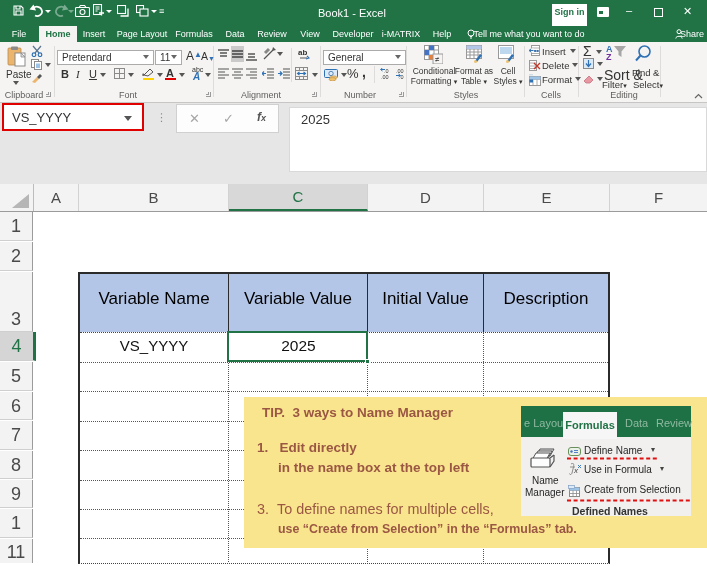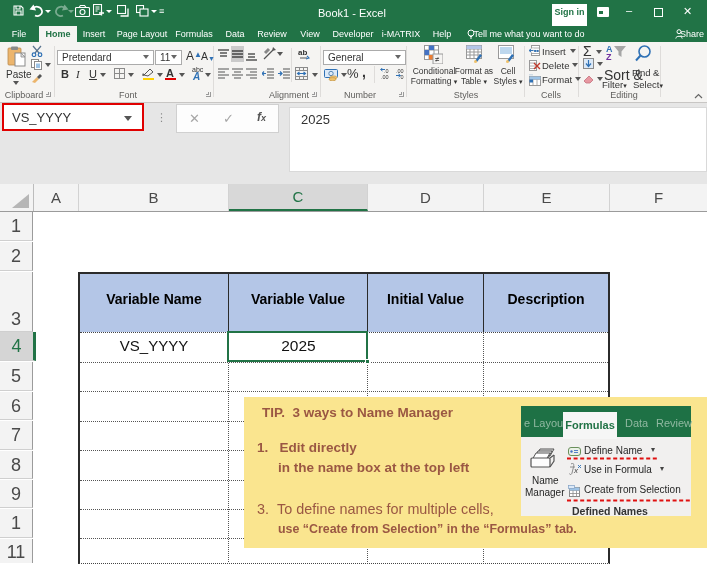--- a/index.html
+++ b/index.html
@@ -43,21 +43,21 @@
   #selall { position:absolute; left:0; top:0; width:34px; height:27px; border-right:1px solid #bcbcbc; }
   #selall .tri { position:absolute; right:4px; bottom:3px; width:0; height:0; border-left:17px solid transparent; border-bottom:14px solid #b6b6b6; }
 
   
   #grid { left:0; top:212px; width:707px; height:354px; background:#fff; }
   .rowhdr { position:absolute; left:0; width:33px; background:#f3f3f3; border-bottom:1px solid #cfcfcf; border-right:1px solid #9b9b9b; text-align:center; font-size:18px; color:#4a4a4a; }
   .vline { position:absolute; width:1px; background:#d9d9d9; }
   .hline { position:absolute; height:1px; background:#d9d9d9; }
 
   
-  .thc { position:absolute; background:#b4c6e7; border-right:1px solid #2b2b2b; font-weight:bold; font-size:14px; color:#000; text-align:center; }
+  .thc { position:absolute; background:#b4c6e7; border-right:1px solid #2b2b2b; font-weight:normal; font-size:17px; color:#000; text-align:center; }
   .tdc { position:absolute; font-size:15px; color:#111; text-align:center; }
 
   
   #tip { position:absolute; left:244px; top:185px; width:496px; height:151px; background:#fae58f; }
   #tip .t { position:absolute; font-size:13.5px; color:#9a5743; font-weight:bold; white-space:nowrap; }
 
   
   #mini { position:absolute; left:521px; top:194px; width:170px; height:110px; background:#f1f0ef; }
   #minihdr { position:absolute; left:0; top:0; width:170px; height:31px; background:#1e7145; }
   .mtab { position:absolute; top:11px; font-size:11px; color:#90b8a1; white-space:nowrap; }
@@ -248,21 +248,21 @@
         <path d="M5 1 h7 M5 4 h7 M5 7 h7 M5 10 h7" stroke="#555" stroke-width="1.2"></path>
         <path d="M0 5.5 l4 0 M2 3.5 l2 2 l-2 2" stroke="#2f71b5" stroke-width="1.2" fill="none"></path>
       </svg>
     <svg style="position:absolute;left:295px;top:25px;" width="13" height="13" viewBox="0 0 13 13">
         <rect x="0.5" y="0.5" width="12" height="12" fill="none" stroke="#8a8a8a"></rect>
         <path d="M0.5 3.5 h12 M0.5 9.5 h12 M4.5 0.5 v3 M8.5 0.5 v3 M4.5 9.5 v3 M8.5 9.5 v3" stroke="#8a8a8a"></path>
         <path d="M3 6.5 h7 M4.5 5 l-2 1.5 l2 1.5 M8.5 5 l2 1.5 l-2 1.5" stroke="#2f71b5" stroke-width="1.1" fill="none"></path>
       </svg>
     <div class="dar" style="left:312px;top:31px;"></div>
     <div class="gsep" style="left:291px;top:6px;height:34px;"></div>
-    <div class="glabel" style="left:261px;margin-left:28px;">Alignment</div>
+    <div class="glabel" style="left:261px;">Alignment</div>
     <div class="launch" style="left:312px;top:50px;"></div>
 
     <div class="combo" style="left:323px;top:8px;width:83px;height:15px;">
         <span class="ct">General</span>
         <span class="da"></span>
       </div>
     <svg style="position:absolute;left:324px;top:26px;" width="15" height="13" viewBox="0 0 15 13">
         <rect x="0.5" y="1.5" width="13" height="8" rx="1" fill="#dce9f7" stroke="#2f71b5"></rect>
         <circle cx="7" cy="5.5" r="2.2" fill="none" stroke="#5a88b5"></circle>
         <ellipse cx="9.5" cy="9.5" rx="3.5" ry="1.6" fill="#f0c26a" stroke="#c49546" stroke-width="0.7"></ellipse>

